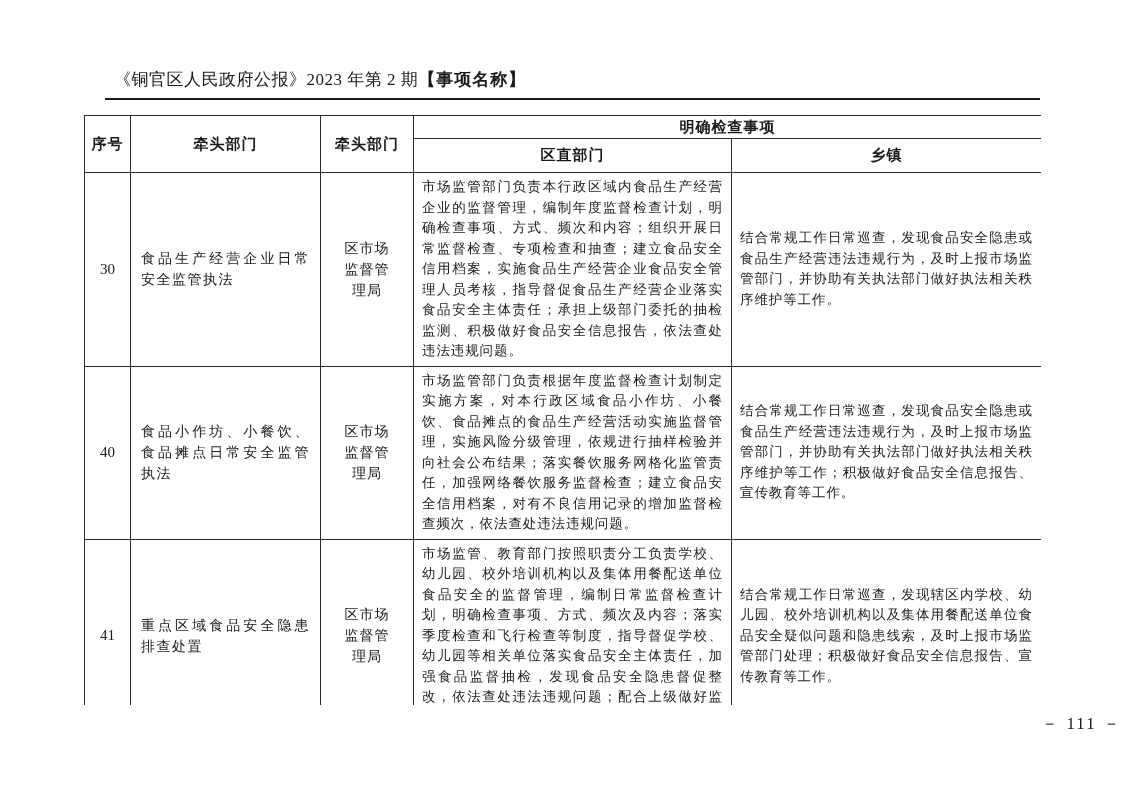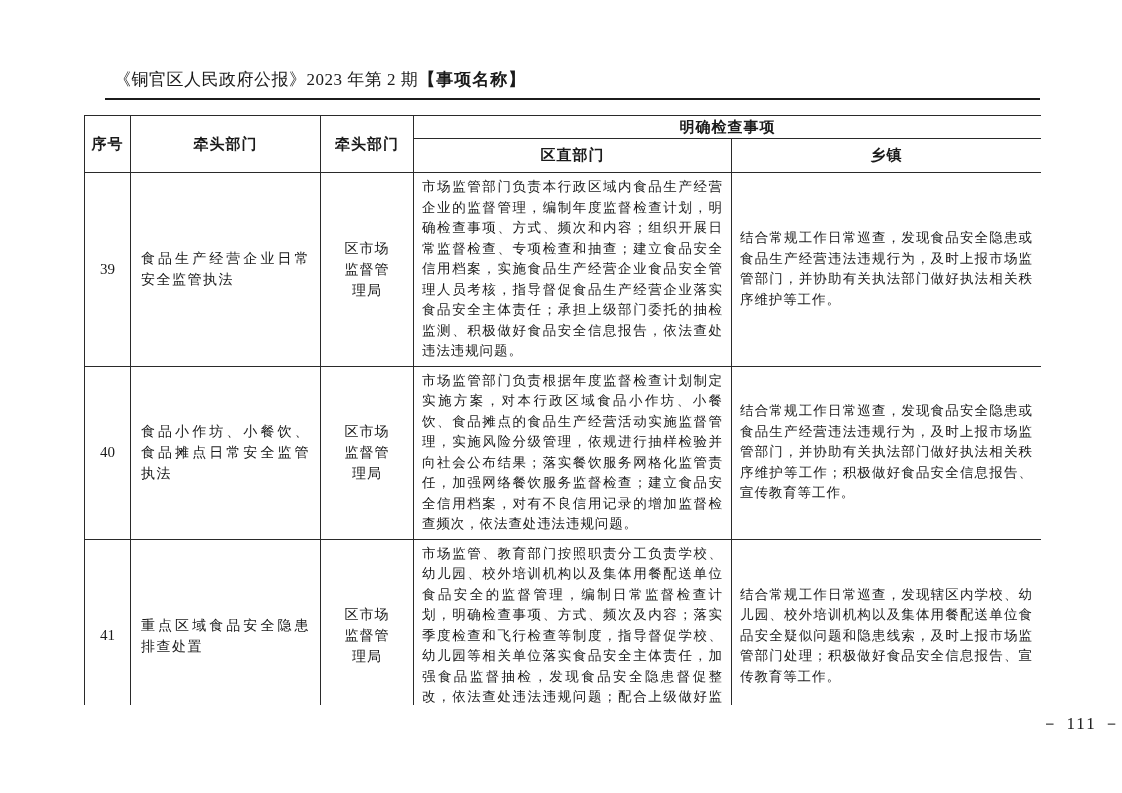--- a/index.html
+++ b/index.html
@@ -139,21 +139,21 @@
           <th rowspan="2">牵头部门</th>
           <th colspan="2">明确检查事项</th>
         </tr>
         <tr class="hrow2">
           <th>区直部门</th>
           <th>乡镇</th>
         </tr>
       </thead>
       <tbody>
         <tr class="r39">
-          <td class="serial">39</td>
+          <td class="serial">30</td>
           <td class="item">食品生产经营企业日常安全监管执法</td>
           <td class="lead">区市场监督管理局</td>
           <td class="body-text">市场监管部门负责本行政区域内食品生产经营企业的监督管理，编制年度监督检查计划，明确检查事项、方式、频次和内容；组织开展日常监督检查、专项检查和抽查；建立食品安全信用档案，实施食品生产经营企业食品安全管理人员考核，指导督促食品生产经营企业落实食品安全主体责任；承担上级部门委托的抽检监测、积极做好食品安全信息报告，依法查处违法违规问题。</td>
           <td class="body-text">结合常规工作日常巡查，发现食品安全隐患或食品生产经营违法违规行为，及时上报市场监管部门，并协助有关执法部门做好执法相关秩序维护等工作。</td>
         </tr>
         <tr class="r40">
           <td class="serial">40</td>
           <td class="item">食品小作坊、小餐饮、食品摊点日常安全监管执法</td>
           <td class="lead">区市场监督管理局</td>
           <td class="body-text">市场监管部门负责根据年度监督检查计划制定实施方案，对本行政区域食品小作坊、小餐饮、食品摊点的食品生产经营活动实施监督管理，实施风险分级管理，依规进行抽样检验并向社会公布结果；落实餐饮服务网格化监管责任，加强网络餐饮服务监督检查；建立食品安全信用档案，对有不良信用记录的增加监督检查频次，依法查处违法违规问题。</td>

